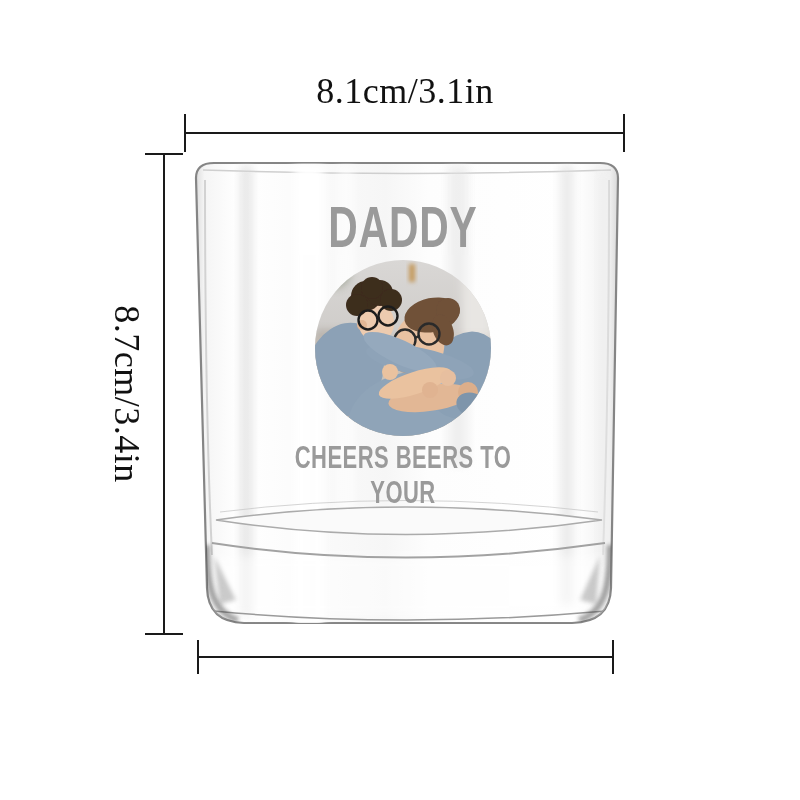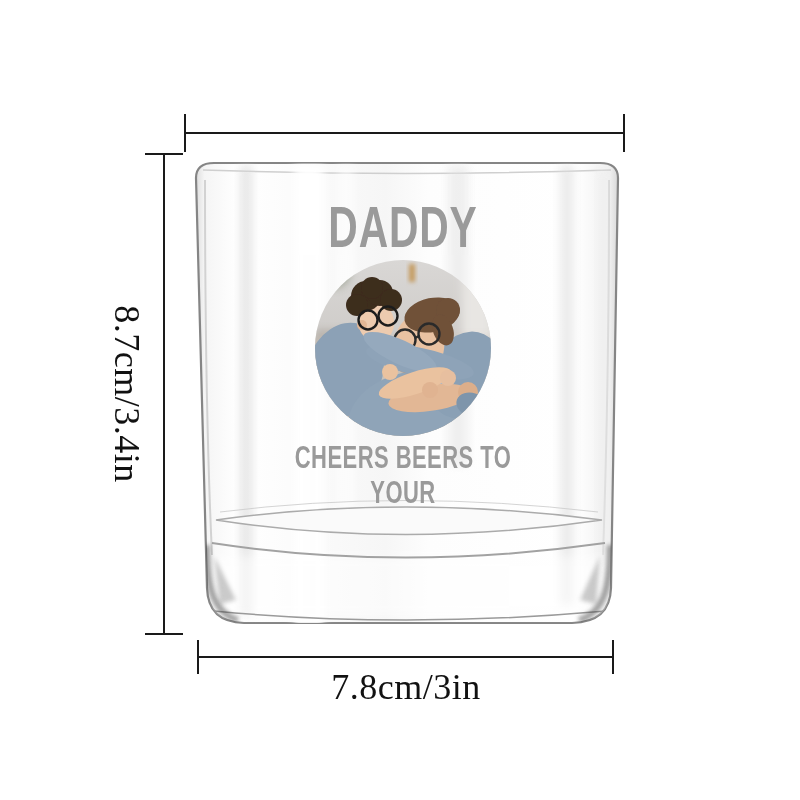--- a/index.html
+++ b/index.html
@@ -158,27 +158,27 @@
           <circle cx="390" cy="372" r="8" fill="#eac29f"></circle>
           <ellipse cx="472" cy="405" rx="16" ry="12" fill="#7e95ab" transform="rotate(20 472 405)"></ellipse>
         </g>
       </g>
     </g>
   </svg>
 
   <div class="engraved engraved-title">DADDY</div>
   <div class="engraved engraved-caption">CHEERS BEERS TO YOUR</div>
 
+  <div class="dim-label dim-top-label">8.1cm/3.1in</div>
   <div class="dim dim-top-line"></div>
   <div class="dim tick-top-left"></div>
   <div class="dim tick-top-right"></div>
 
   <div class="dim-label dim-left-label">8.7cm/3.4in</div>
   <div class="dim dim-left-line"></div>
   <div class="dim tick-left-top"></div>
   <div class="dim tick-left-bottom"></div>
 
   <div class="dim dim-bottom-line"></div>
   <div class="dim tick-bottom-left"></div>
   <div class="dim tick-bottom-right"></div>
-  <div class="dim-label dim-bottom-label">7.8cm/3in</div>
 
 </div>
 
 </body></html>

